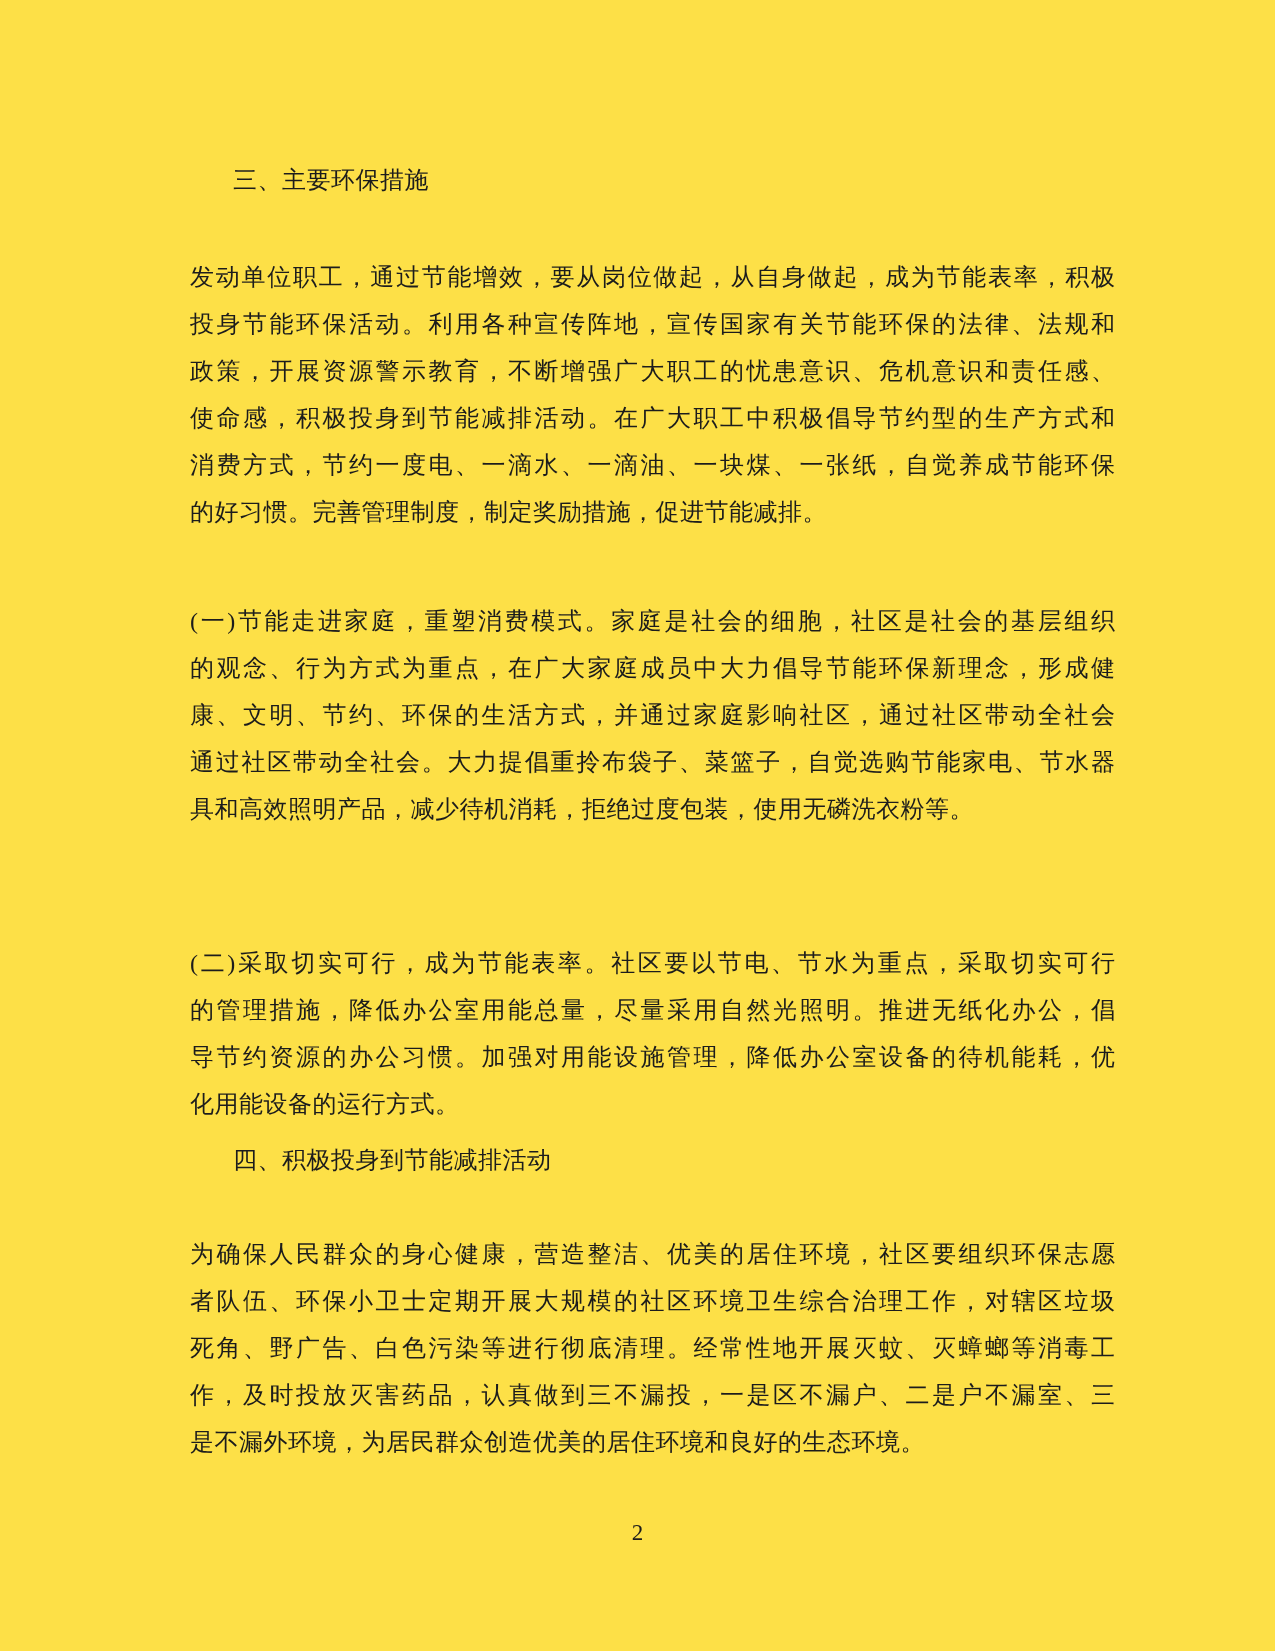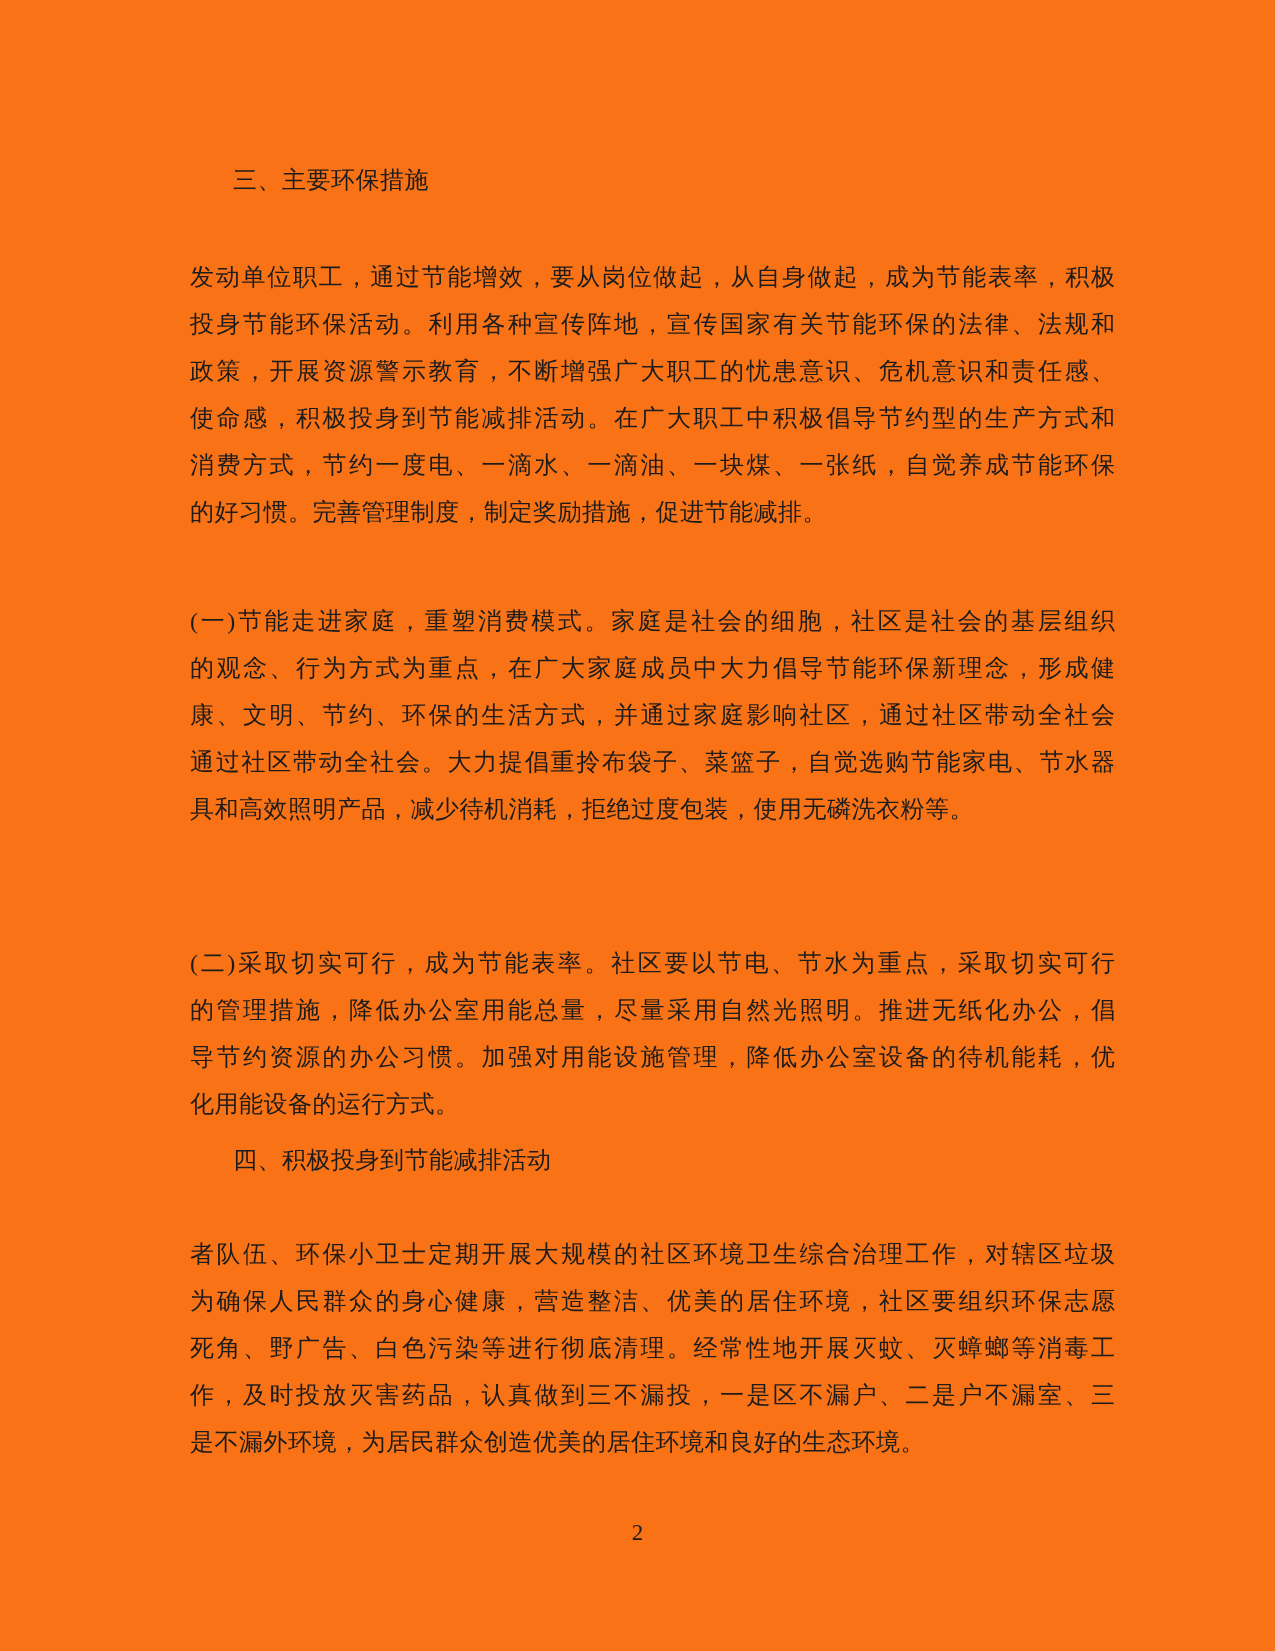--- a/index.html
+++ b/index.html
@@ -4,21 +4,21 @@
 <style>
   html, body {
     margin: 0;
     padding: 0;
     background: #ffffff;
   }
   .page {
     position: relative;
     width: 1275px;
     height: 1651px;
-    background: #f97316;
+    background: #fde047;
     font-family: "Liberation Serif", "DejaVu Serif", serif;
     color: #1c1c1c;
     overflow: hidden;
   }
   .sec {
     position: absolute;
     left: 190px;
     width: 925px;
   }
   .line {
@@ -80,22 +80,22 @@
     <div class="line j">的管理措施，降低办公室用能总量，尽量采用自然光照明。推进无纸化办公，倡</div>
     <div class="line j">导节约资源的办公习惯。加强对用能设施管理，降低办公室设备的待机能耗，优</div>
     <div class="line">化用能设备的运行方式。</div>
   </div>
 
   <div class="sec heading" style="top:1137px">
     <div class="line">四、积极投身到节能减排活动</div>
   </div>
 
   <div class="sec" style="top:1231px">
+    <div class="line j">为确保人民群众的身心健康，营造整洁、优美的居住环境，社区要组织环保志愿</div>
     <div class="line j">者队伍、环保小卫士定期开展大规模的社区环境卫生综合治理工作，对辖区垃圾</div>
-    <div class="line j">为确保人民群众的身心健康，营造整洁、优美的居住环境，社区要组织环保志愿</div>
     <div class="line j">死角、野广告、白色污染等进行彻底清理。经常性地开展灭蚊、灭蟑螂等消毒工</div>
     <div class="line j">作，及时投放灭害药品，认真做到三不漏投，一是区不漏户、二是户不漏室、三</div>
     <div class="line">是不漏外环境，为居民群众创造优美的居住环境和良好的生态环境。</div>
   </div>
 
   <div class="footer">2</div>
 
 </div>
 
 </body></html>

